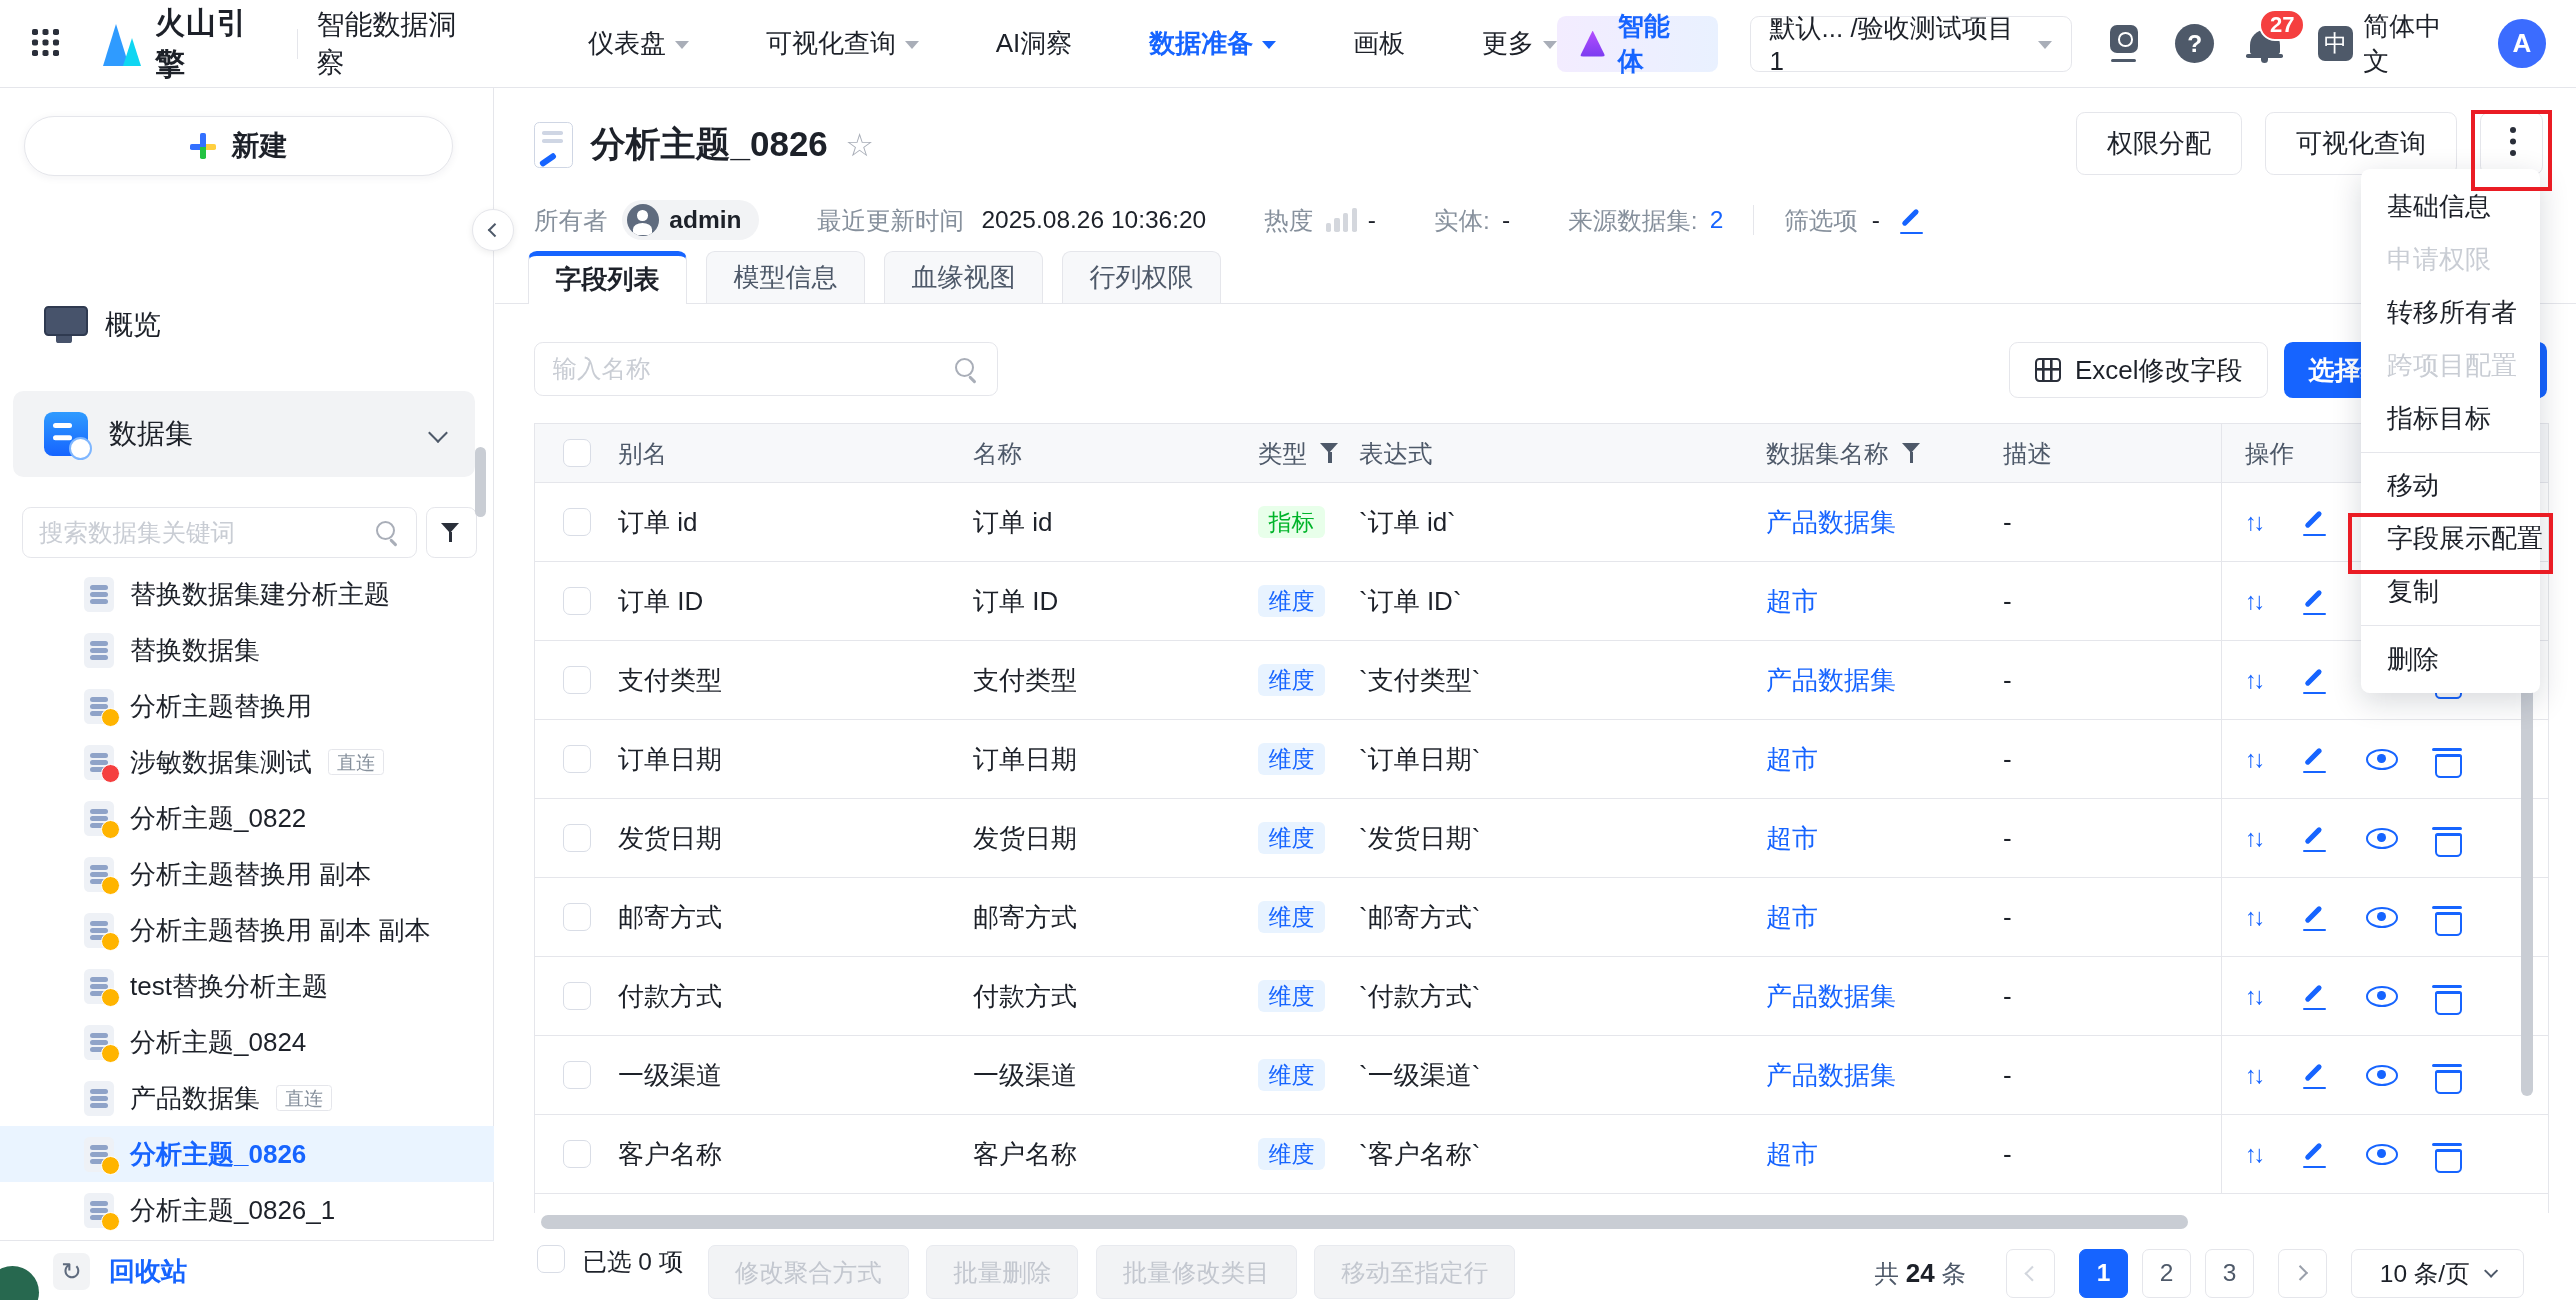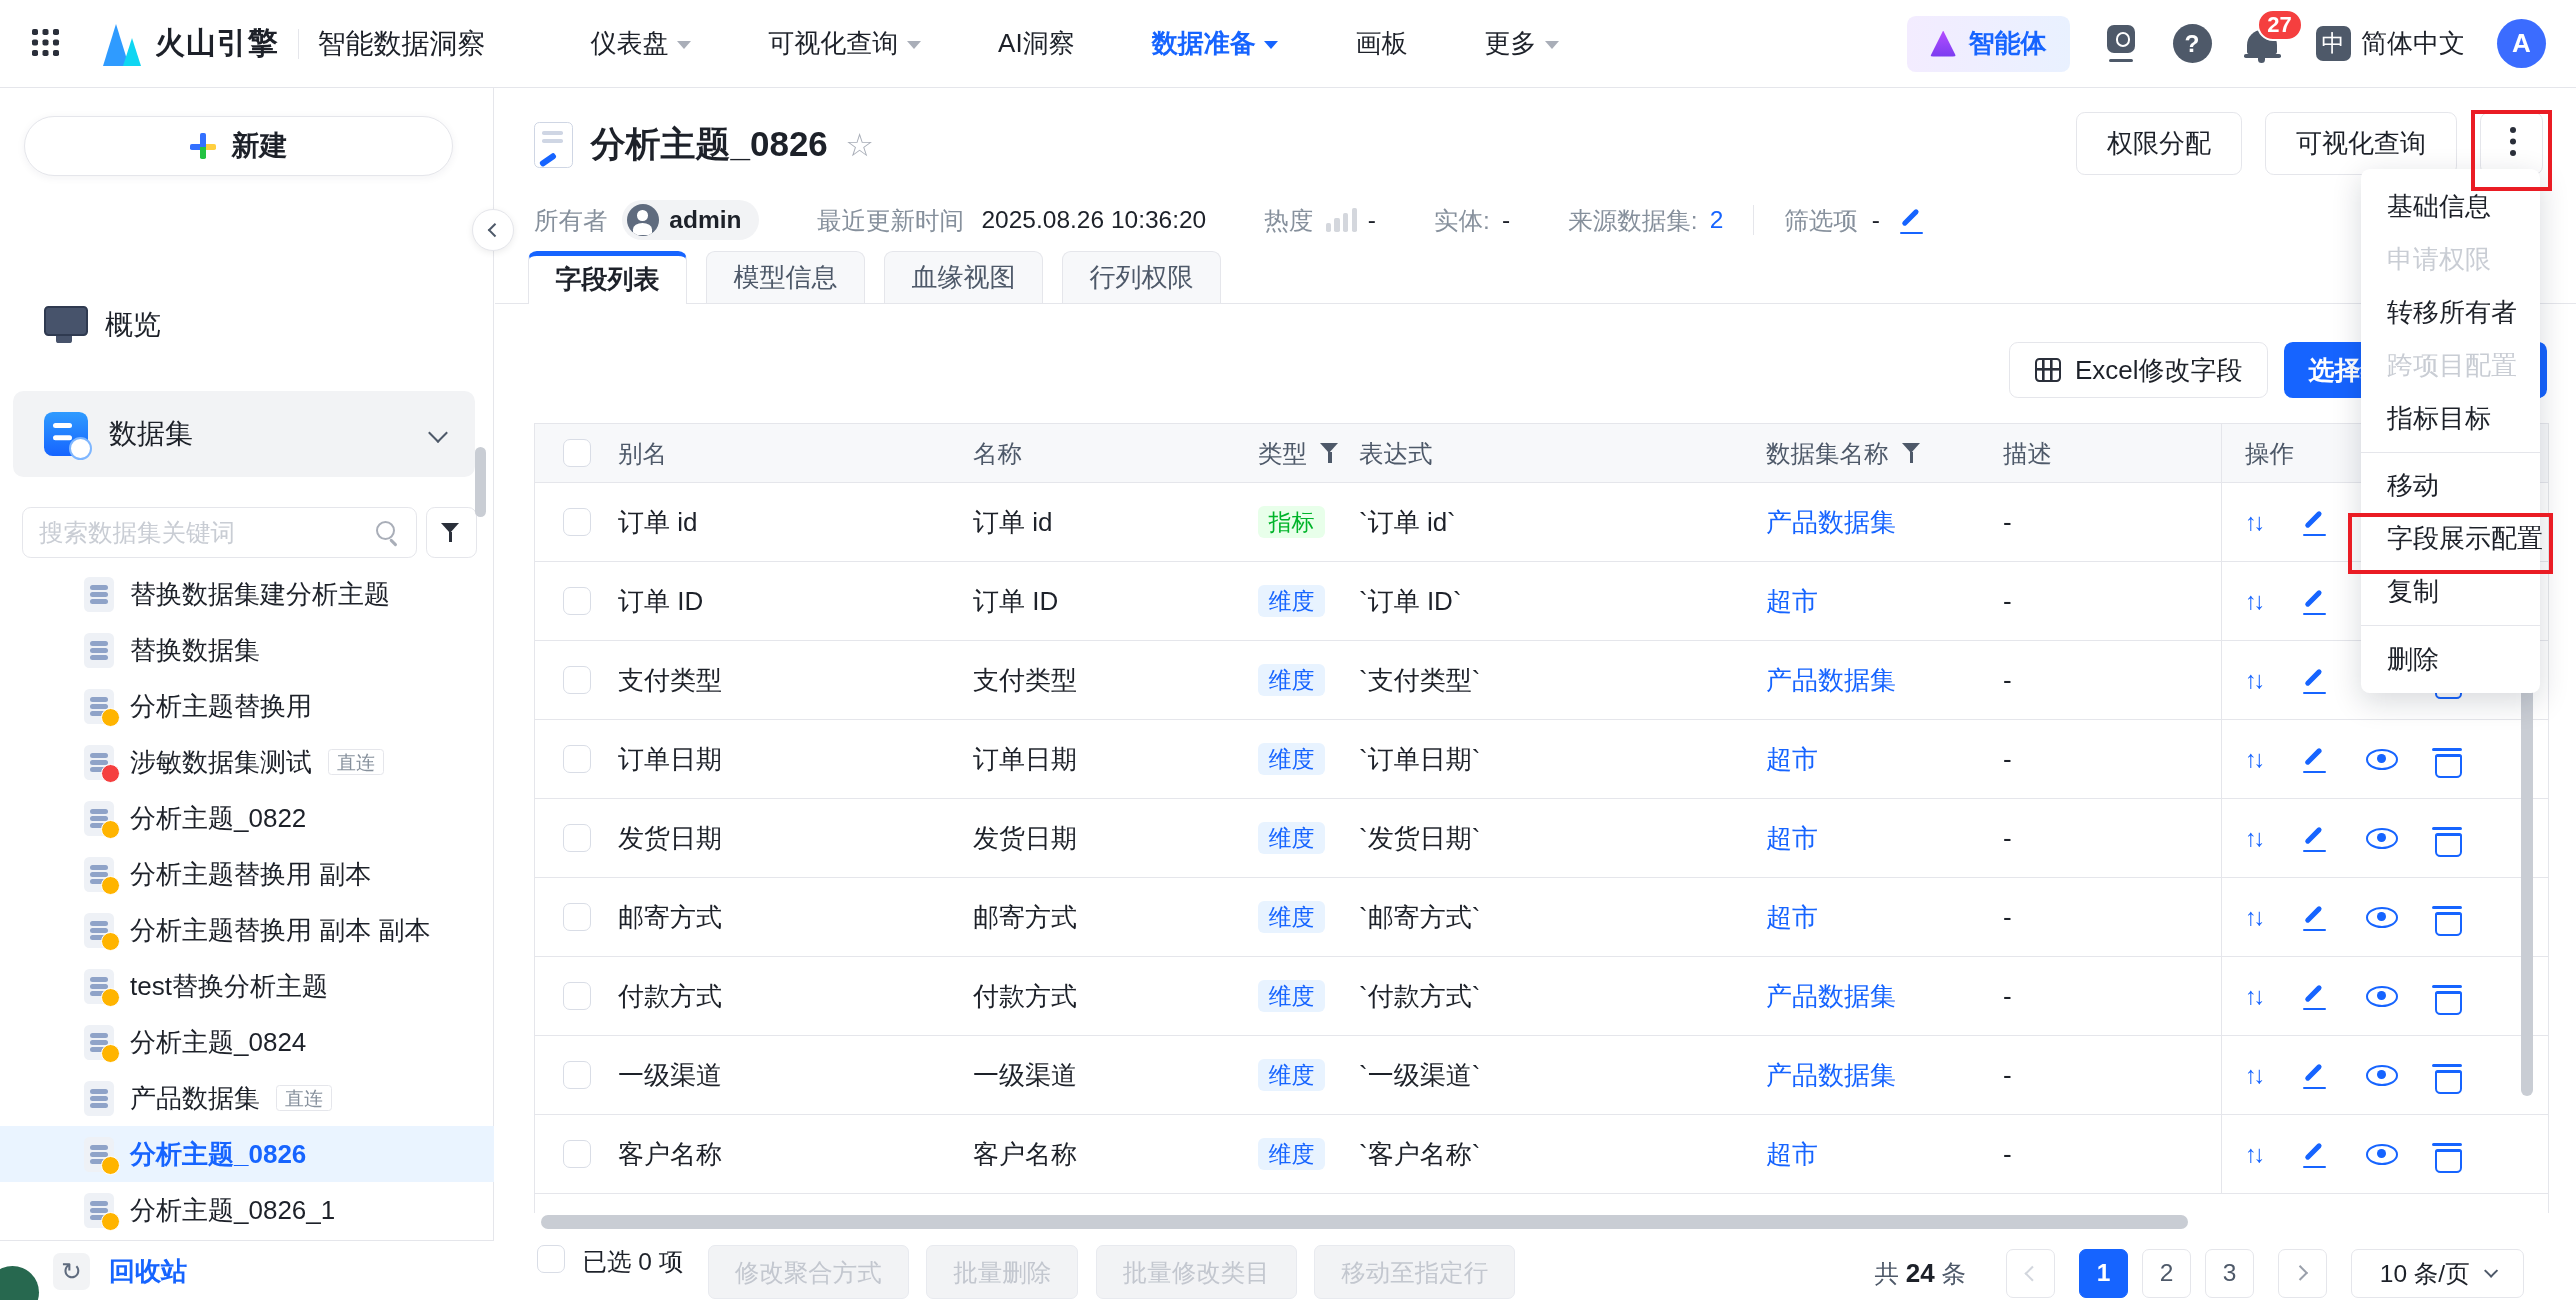--- a/index.html
+++ b/index.html
@@ -261,20 +261,24 @@
           <span>更多</span>
           <span class="caret"></span>
         </div>
       </div>
 
     <div class="nav-right">
       <div class="agent-btn">
         <span class="agent-ic"></span>
         <span>智能体</span>
       </div>
+      <div class="proj-select">
+        <span>默认...  /验收测试项目1</span>
+        <span class="caret"></span>
+      </div>
       <span class="gearboard icbtn">
           <span class="gb-stand"></span>
         </span>
       <span class="helpc icbtn">?</span>
       <span class="bellwrap icbtn">
         <span class="bell"></span>
         <span class="badge27">27</span>
       </span>
       <span class="langwrap">
         <span class="zhbox">中</span>
@@ -461,20 +465,24 @@
 
         <div class="tab">
           <span>血缘视图</span>
         </div>
 
         <div class="tab">
           <span>行列权限</span>
         </div>
       </div>
 
+    <div class="toolbar-search">
+      <input placeholder="输入名称" style="">
+      <span class="mag"></span>
+    </div>
     <div class="excel-btn">
       <span class="grid-ic"></span>
       <span>Excel修改字段</span>
     </div>
     <button class="select-btn">选择维度</button>
 
     <div class="table">
       <div class="thead">
         <div class="col-cb">
             <span class="cb"></span>

